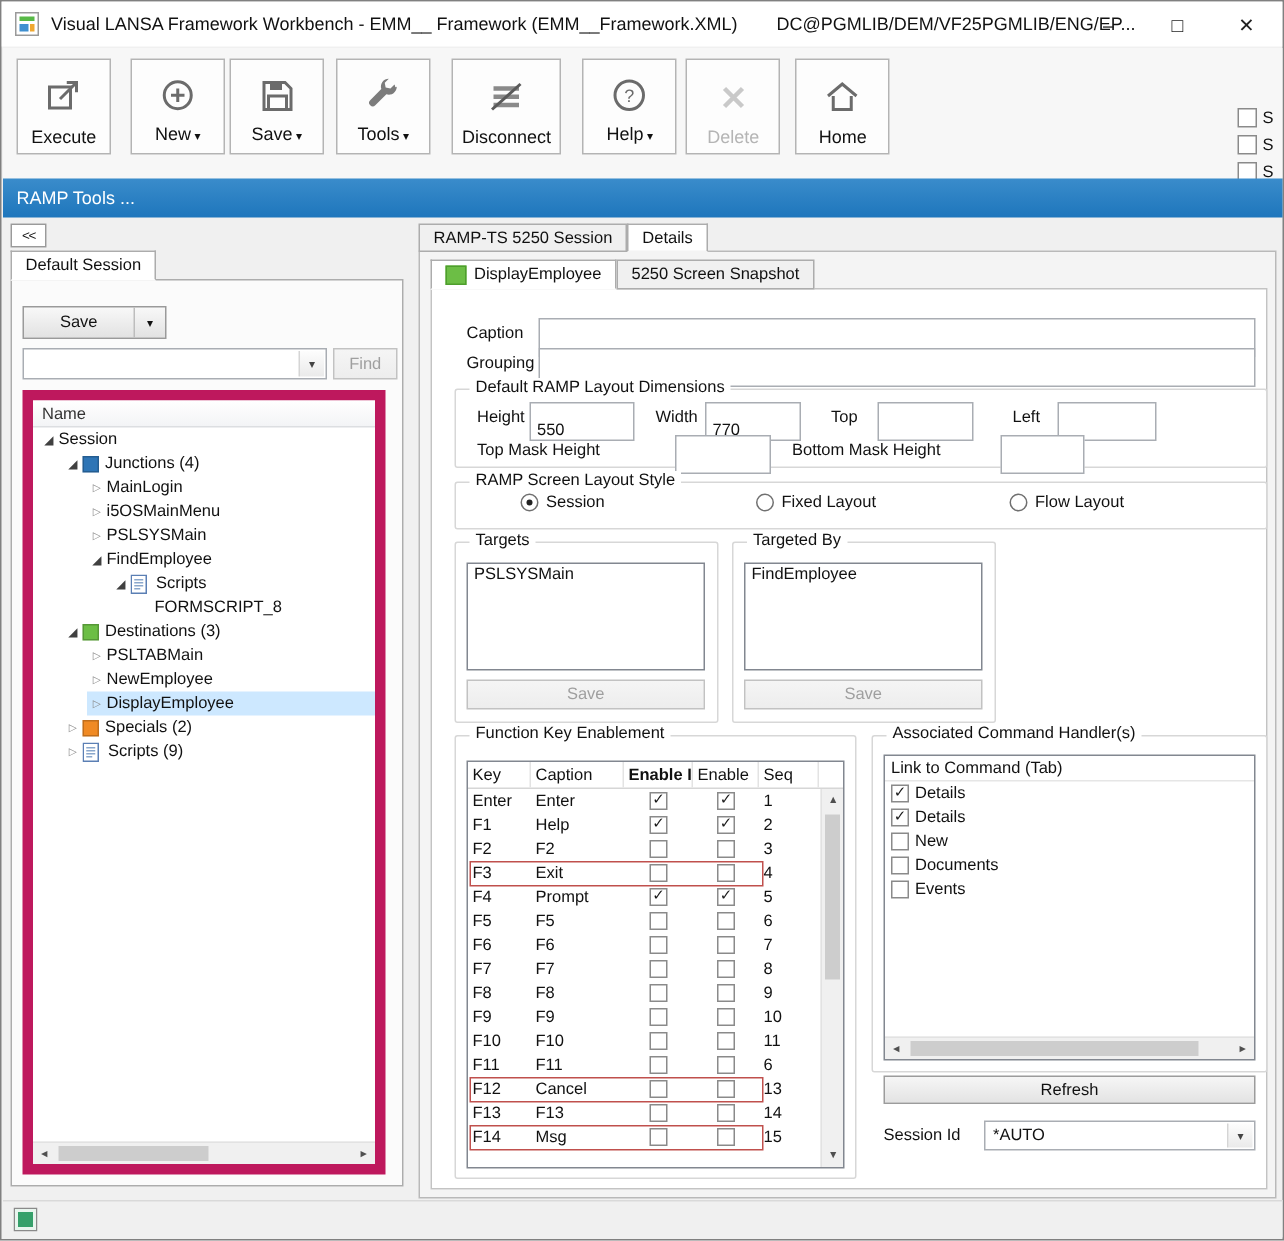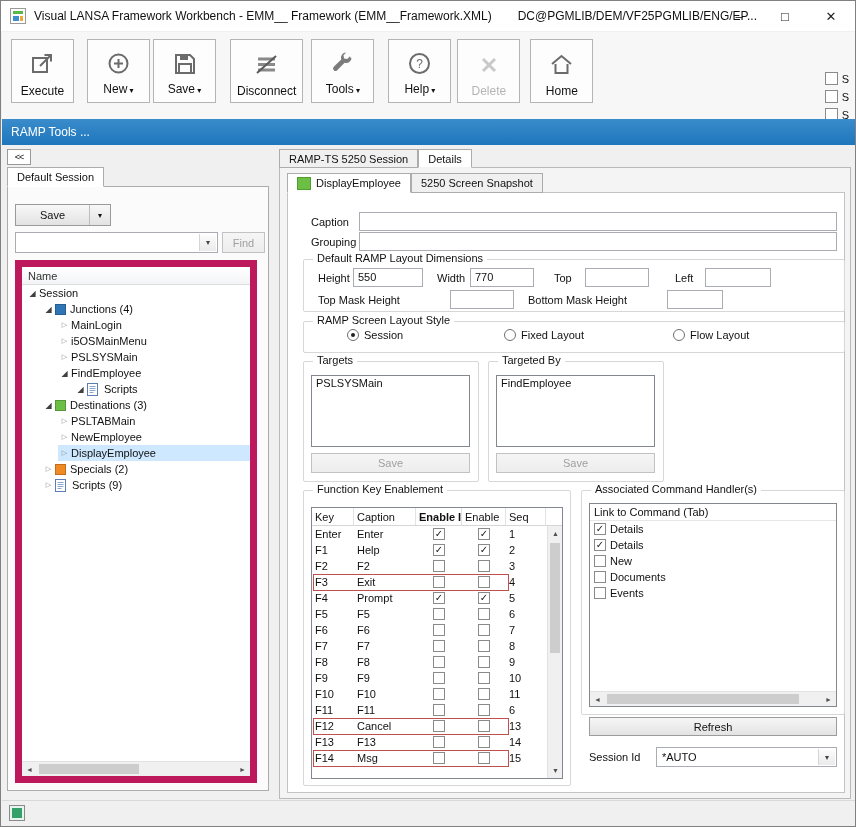--- a/index.html
+++ b/index.html
@@ -38,21 +38,21 @@
   .tab{position:relative;height:20px;display:flex;align-items:center;padding:0 9px;font-size:11px;background:#f0f0f0;border:1px solid #acacac;white-space:nowrap;}
   .tab.active{background:#fff;z-index:3;border-bottom-color:#fff;}
   .btn{position:absolute;background:linear-gradient(#f6f6f6,#e3e3e3);border:1px solid #9c9c9c;display:flex;align-items:center;justify-content:center;font-size:11px;}
   .btn.disabled{color:#9f9f9f;border-color:#c2c2c2;background:linear-gradient(#f5f5f5,#ededed);}
   .combo{position:absolute;border:1px solid #a9adb3;background:#fff;}
   .combo .val{position:absolute;left:5px;top:3px;font-size:11px;}
   .combo .arrowbox{position:absolute;right:1px;top:1px;bottom:1px;width:17px;background:linear-gradient(#fdfdfd,#eaeaea);border-left:1px solid #d5d5d5;display:flex;align-items:center;justify-content:center;font-size:8px;color:#444;}
   .gbox{position:absolute;border:1px solid #d7d7d7;border-radius:2px;}
   .gbox .legend{position:absolute;top:-8px;left:9px;background:#fff;padding:0 4px;font-size:11px;white-space:nowrap;}
   .flabel{position:absolute;font-size:11px;white-space:nowrap;}
-  .input{position:absolute;height:19px;border:1px solid #a9adb3;background:#fff;font-size:11px;padding:2px 4px;white-space:nowrap;overflow:hidden;}
+  .input{position:absolute;height:19px;border:1px solid #a9adb3;background:#fff;font-size:11px;padding:12px 4px;white-space:nowrap;overflow:hidden;}
   .listbox{position:absolute;border:1px solid #828790;background:#fff;font-size:11px;overflow:hidden;}
   .litem{height:15px;padding:1px 4px;}
 
   
   .collapse-btn{position:absolute;left:6px;top:148px;width:24px;height:16px;background:#fff;border:1px solid #9a9a9a;font-size:9px;display:flex;align-items:center;justify-content:center;letter-spacing:-1px;}
   .left-tab{position:absolute;left:6px;top:166px;}
   .left-panel{position:absolute;left:6px;top:185px;width:262px;height:605px;background:#fbfbfb;border:1px solid #acacac;}
   .split-btn{position:absolute;left:14px;top:203px;width:96px;height:22px;background:linear-gradient(#f8f8f8,#e2e2e2);border:1px solid #9a9a9a;display:flex;align-items:stretch;font-size:11px;z-index:2;}
   .split-btn .lbl{flex:1;display:flex;align-items:center;justify-content:center;}
   .split-btn .sep{width:1px;background:#bdbdbd;}
@@ -159,36 +159,36 @@
         <div class="tbtn" style="margin-left: 3px;">
           <span class="ticon">
             <svg width="24" height="24">
               <path d="M3 3 h14 l4 4 v14 h-18 z" fill="none" stroke="#6b6b6b" stroke-width="2"></path>
               <rect x="7" y="3" width="8" height="5" fill="#6b6b6b"></rect>
               <rect x="6" y="12" width="12" height="9" fill="none" stroke="#6b6b6b" stroke-width="2"></rect>
             </svg>
           </span>
           <span class="tlbl">Save<span class="dd"> ▾</span></span>
         </div>
+        <div class="tbtn" style="margin-left: 8px;">
+          <span class="ticon">
+            <svg width="25" height="25" viewBox="0 0 25 25">
+              <path d="M21.5 6.8a5.2 5.2 0 0 1-6.9 5L7.2 19.2a2.4 2.4 0 1 1-3.4-3.4l7.4-7.4a5.2 5.2 0 0 1 5-6.9l-2.7 2.7.6 3.2 3.2.6 2.7-2.7c.3.5.5 1.1.5 1.8z" fill="#7c7c7c"></path>
+            </svg>
+          </span>
+          <span class="tlbl">Tools<span class="dd"> ▾</span></span>
+        </div>
         <div class="tbtn" style="margin-left: 14px;">
           <span class="ticon">
             <svg width="25" height="25">
               <path d="M4 7 h17 M4 12.5 h17 M4 18 h17" stroke="#8a8a8a" stroke-width="3"></path>
               <path d="M3 21 L22 4" stroke="#5a5a5a" stroke-width="2"></path>
             </svg>
           </span>
           <span class="tlbl">Disconnect</span>
-        </div>
-        <div class="tbtn" style="margin-left: 8px;">
-          <span class="ticon">
-            <svg width="25" height="25" viewBox="0 0 25 25">
-              <path d="M21.5 6.8a5.2 5.2 0 0 1-6.9 5L7.2 19.2a2.4 2.4 0 1 1-3.4-3.4l7.4-7.4a5.2 5.2 0 0 1 5-6.9l-2.7 2.7.6 3.2 3.2.6 2.7-2.7c.3.5.5 1.1.5 1.8z" fill="#7c7c7c"></path>
-            </svg>
-          </span>
-          <span class="tlbl">Tools<span class="dd"> ▾</span></span>
         </div>
         <div class="tbtn" style="margin-left: 14px;">
           <span class="ticon">
             <svg width="25" height="25">
               <circle cx="12.5" cy="12.5" r="9.5" fill="none" stroke="#6b6b6b" stroke-width="2"></circle>
               <text x="12.5" y="17" font-size="12" text-anchor="middle" fill="#6b6b6b">?</text>
             </svg>
           </span>
           <span class="tlbl">Help<span class="dd"> ▾</span></span>
         </div>
@@ -302,20 +302,27 @@
           <span class="indent" style="width:52px"></span>
           <span class="tcontent">
             <span class="expander exp">◢</span>
             <span class="scripticon">
               <svg width="12" height="13">
                 <rect x="0.5" y="0.5" width="10" height="12" fill="#fff" stroke="#5b7fb4"></rect>
                 <path d="M2.5 3.5h6M2.5 5.5h6M2.5 7.5h6M2.5 9.5h4" stroke="#8aa7cc" stroke-width="1"></path>
               </svg>
             </span>
             <span>Scripts</span>
+          </span>
+        </div>
+        <div class="trow">
+          <span class="indent" style="width:68px"></span>
+          <span class="tcontent">
+            <span class="expander"></span>
+            <span>FORMSCRIPT_8</span>
           </span>
         </div>
         <div class="trow">
           <span class="indent" style="width:20px"></span>
           <span class="tcontent">
             <span class="expander exp">◢</span>
             <span class="sq green"></span>
             <span>Destinations (3)</span>
           </span>
         </div>

